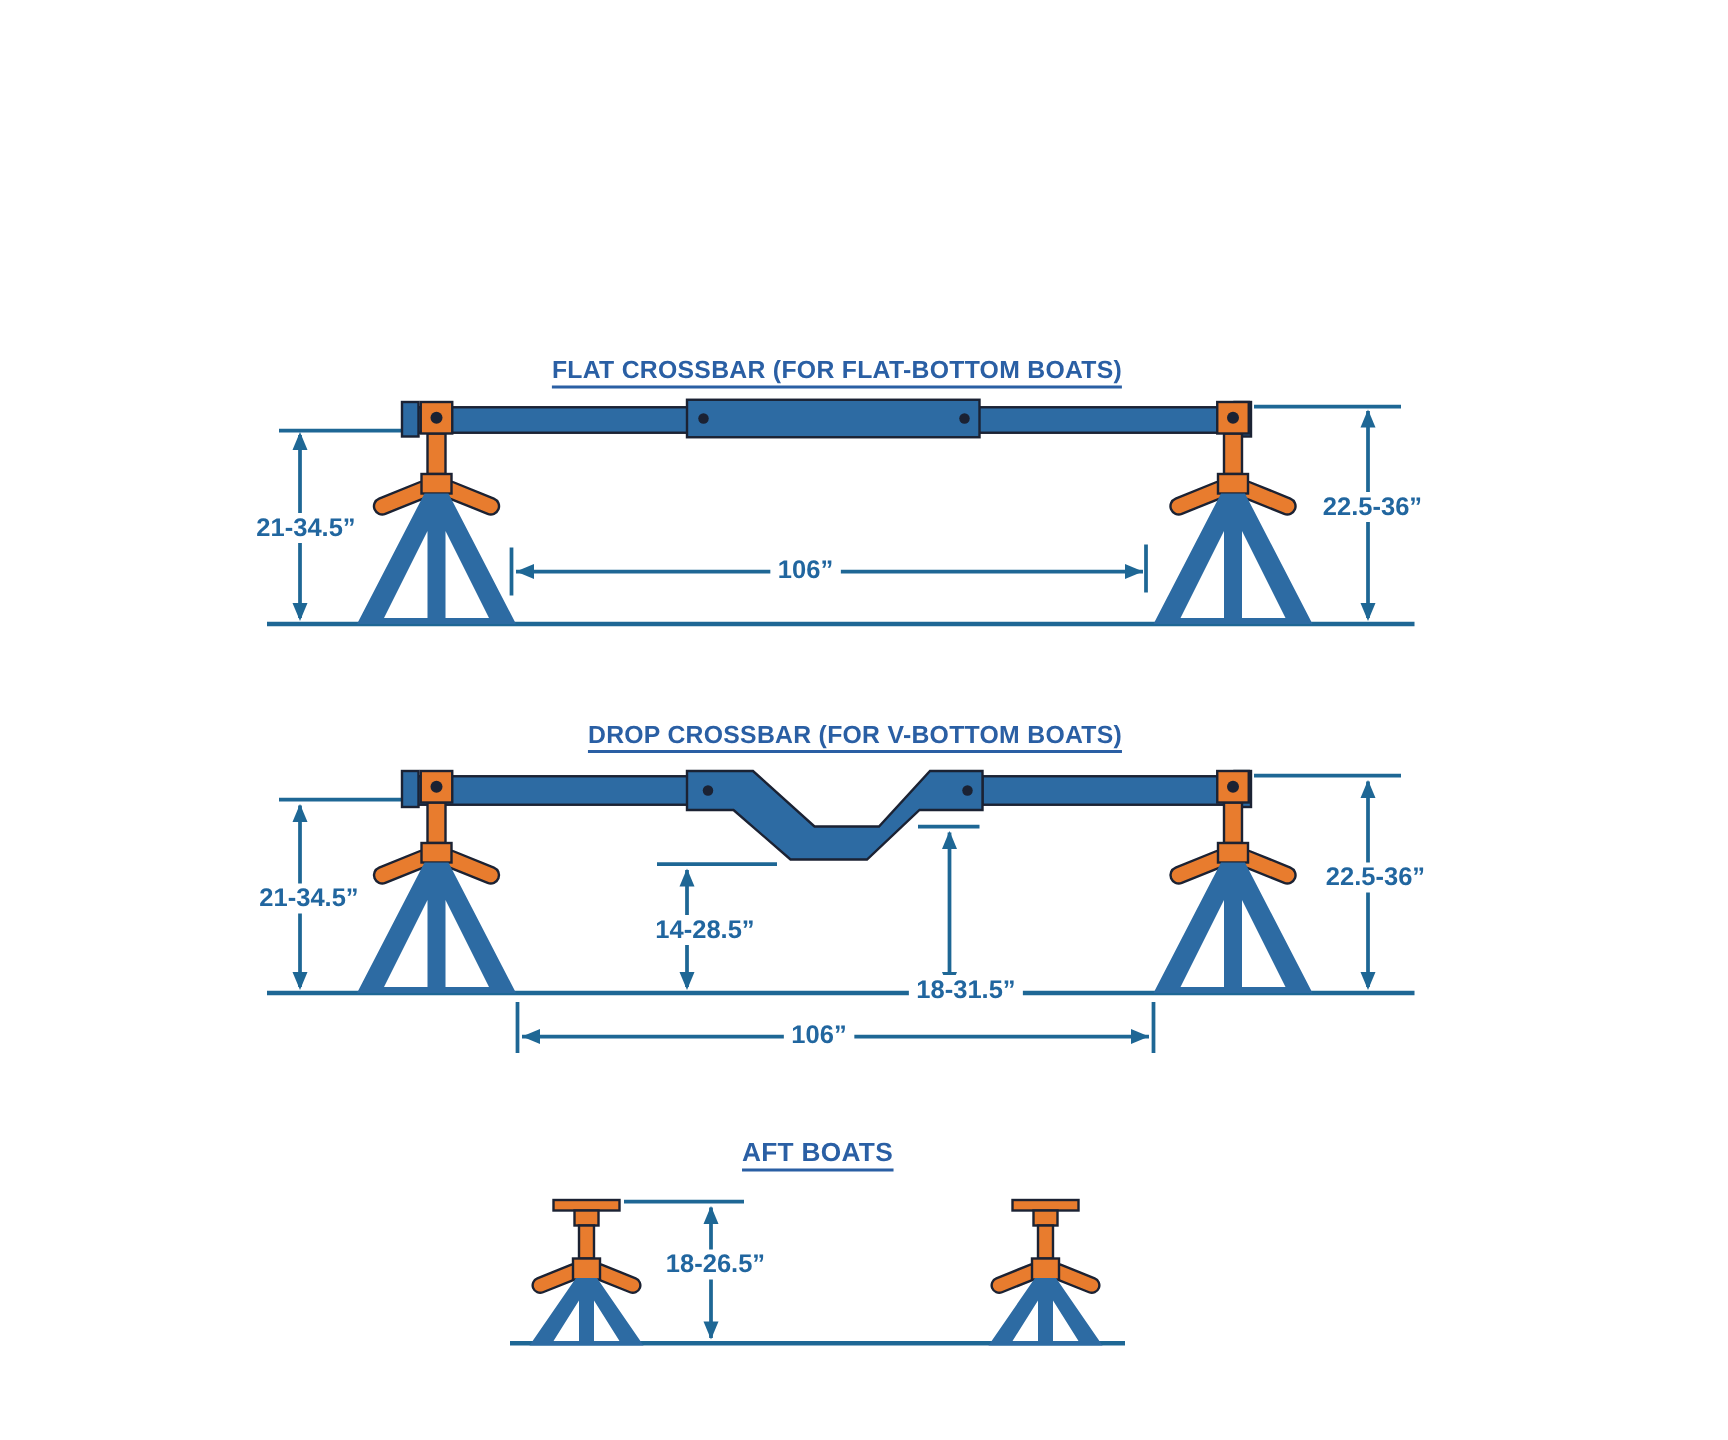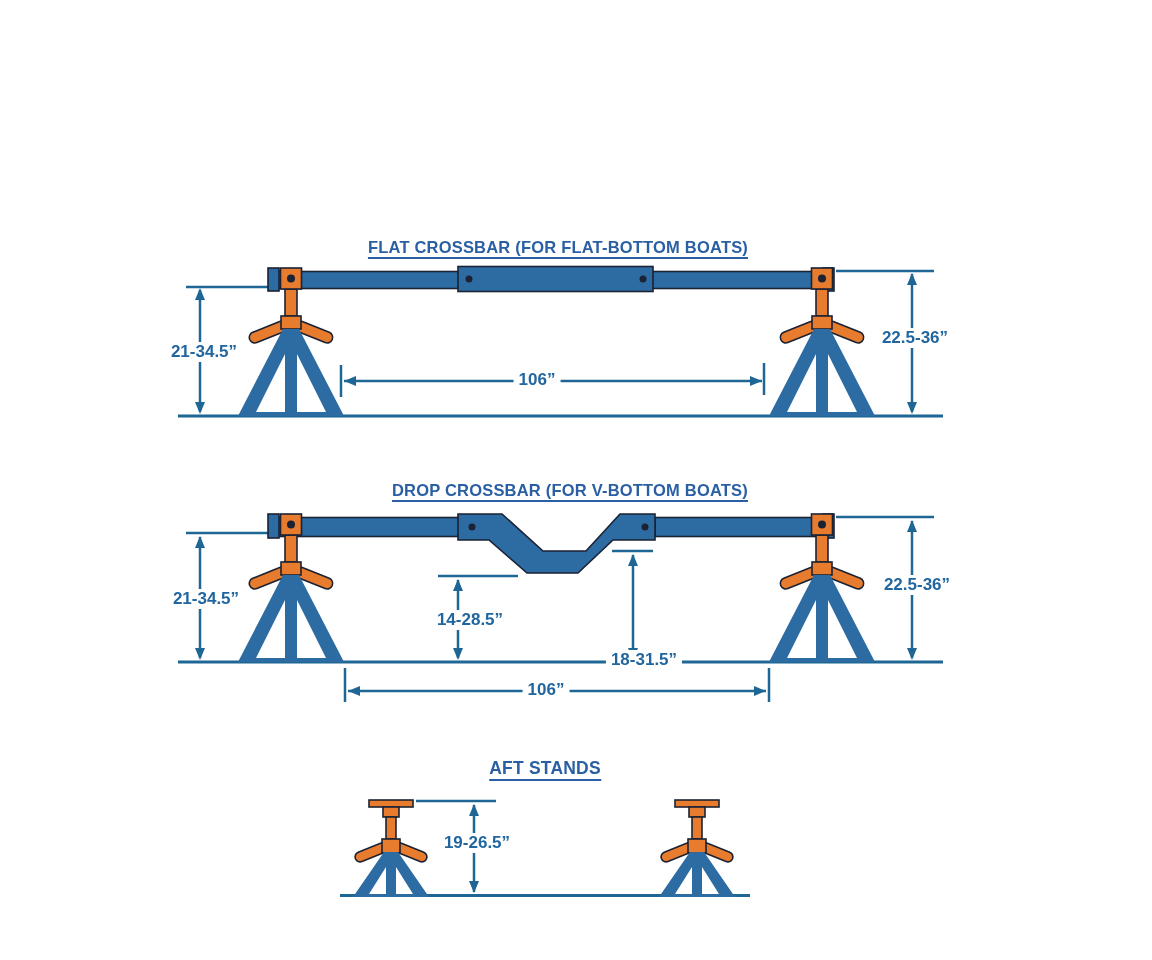--- a/index.html
+++ b/index.html
@@ -183,16 +183,16 @@
   <div class="dim-label" style="top:338px;left:915px;">22.5-36”</div>
   <div class="dim-label" style="top:380px;left:537px;">106”</div>
 
   <div class="section-heading" style="top:481px;left:570px;">DROP CROSSBAR (FOR V-BOTTOM BOATS)</div>
   <div class="dim-label" style="top:599px;left:206px;">21-34.5”</div>
   <div class="dim-label" style="top:585px;left:917px;">22.5-36”</div>
   <div class="dim-label" style="top:620px;left:470px;">14-28.5”</div>
   <div class="dim-label" style="top:613px;left:644px;margin-top:47px;">18-31.5”</div>
   <div class="dim-label" style="top:690px;left:546px;">106”</div>
 
-  <div class="section-heading" style="top:759px;left:545px;font-size:17.5px;">AFT STANDS</div>
-  <div class="dim-label" style="top:843px;left:477px;">19-26.5”</div>
+  <div class="section-heading" style="top:759px;left:545px;font-size:17.5px;">AFT BOATS</div>
+  <div class="dim-label" style="top:843px;left:477px;">18-26.5”</div>
 
 </div>
 
 </body></html>

